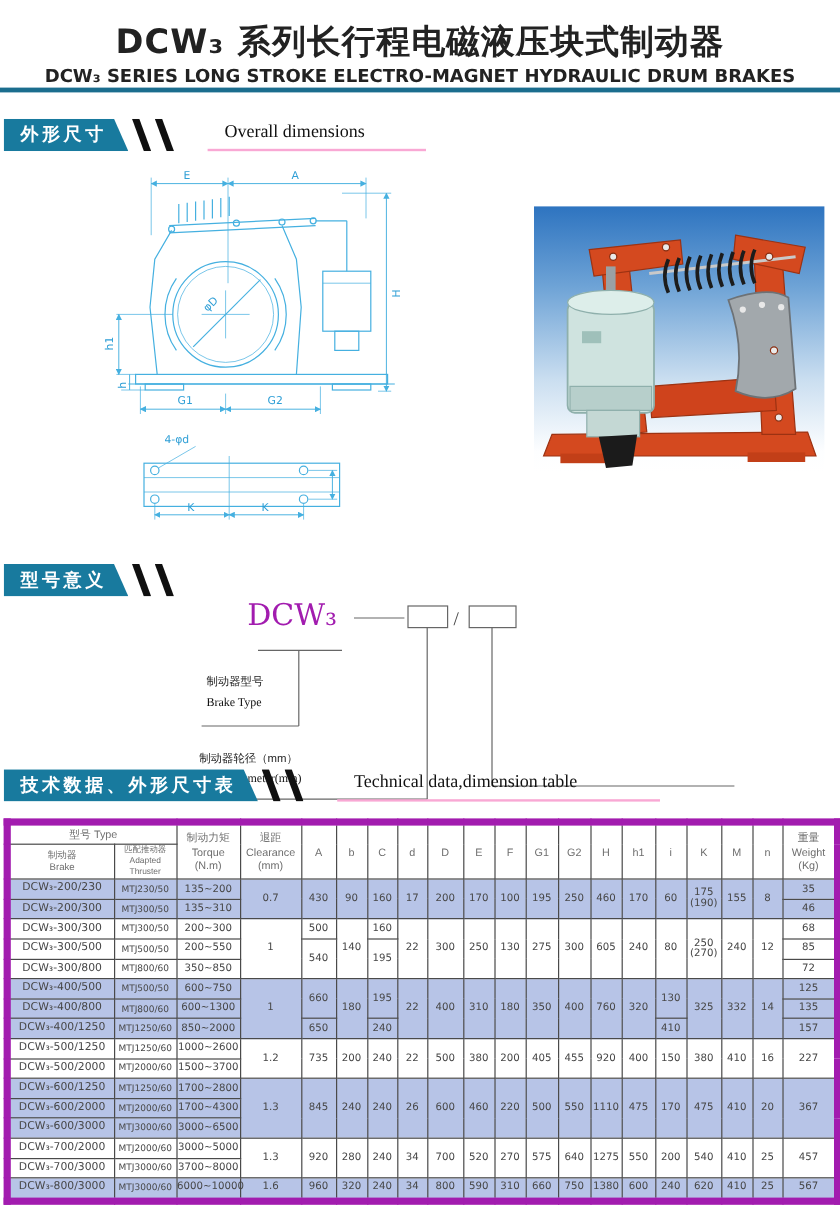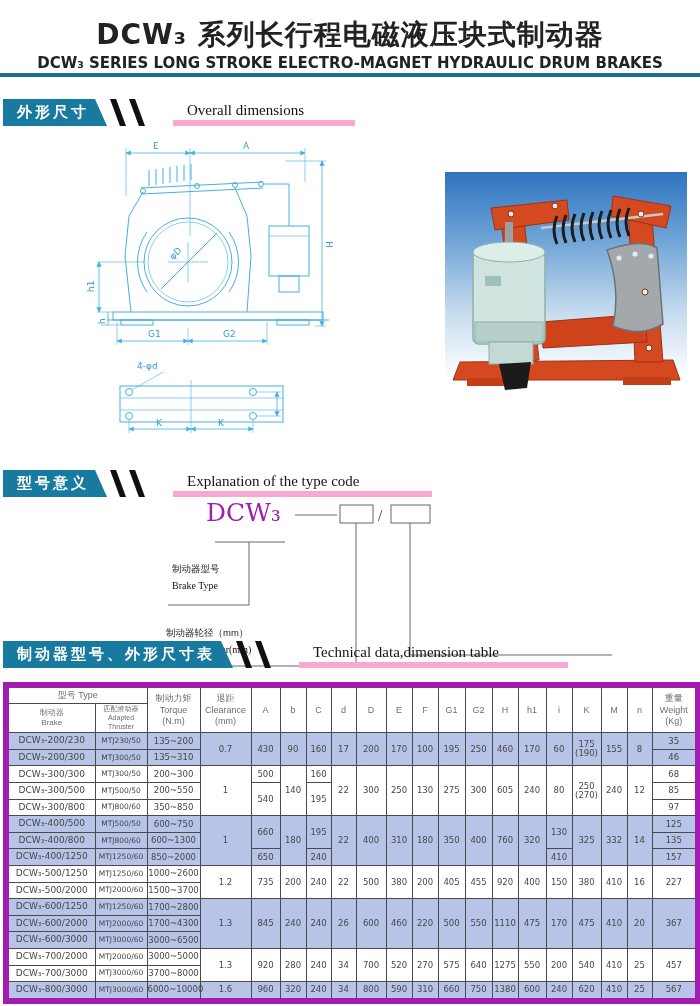--- a/index.html
+++ b/index.html
@@ -14,21 +14,21 @@
   .top-rule{position:absolute;left:0;top:73px;width:700px;height:4px;background:#1b6d8e;}
 
   
   .sec{position:absolute;left:3px;height:27px;display:flex;align-items:stretch;}
   .sec-box{background:#187a9e;color:#fff;font-weight:bold;font-size:15px;
            display:flex;align-items:center;padding:0 18px 0 14px;letter-spacing:3px;
            clip-path:polygon(0 0,calc(100% - 12px) 0,100% 100%,0 100%);}
   .slash{width:16px;height:27px;background:#101010;margin-left:3px;
          clip-path:polygon(0 0,38% 0,100% 100%,62% 100%);}
   .sec-en{font-family:"Liberation Serif",serif;font-size:15px;color:#111;
-          margin-left:28px;padding:3px 0 2px 14px;border-bottom:6px solid #f9a8d4;
+          margin-left:28px;padding:3px 0 2px 14px;border-bottom:2px solid #f9a8d4;
           white-space:nowrap;}
   #sec1{top:99px;} #sec1 .sec-en{width:168px;}
   #sec2{top:470px;} #sec2 .sec-en{width:245px;}
   #sec3{top:641px;} #sec3 .sec-en{width:255px;}
 
   
   #drawing{position:absolute;left:85px;top:136px;}
   #drawing text{font-family:"DejaVu Sans",sans-serif;font-size:9px;fill:#2f9fd6;}
   .ln{stroke:#45b0e0;stroke-width:1;fill:none;}
   .thin{stroke:#45b0e0;stroke-width:.6;fill:none;}
@@ -213,21 +213,20 @@
     <circle cx="204" cy="176" r="3" fill="#e9e9e9" stroke="#8a2d10"></circle>
   </svg>
 </div>
 
 <div class="sec" id="sec2">
   <div class="sec-box">
       <span>型号意义</span>
     </div>
   <div class="slash"></div>
   <div class="slash"></div>
-  <div class="sec-en">Explanation of the type code</div>
 </div>
 
 <div id="typecode">
   <svg width="700" height="180" viewBox="0 0 700 180">
     <g stroke="#666" stroke-width="1" fill="none">
       <line x1="295" y1="17" x2="337" y2="17"></line>
       <rect x="340" y="7" width="33" height="18" fill="#fff"></rect>
       <rect x="391" y="7" width="39" height="18" fill="#fff"></rect>
       <line x1="215" y1="44" x2="285" y2="44"></line>
       <line x1="249" y1="44" x2="249" y2="107"></line>
@@ -245,21 +244,21 @@
     <div class="en">Brake Type</div>
   </div>
   <div class="tc-label" id="lbl-drum">
     <div class="zh">制动器轮径（mm）</div>
     <div class="en">Drum Diameter(mm)</div>
   </div>
 </div>
 
 <div class="sec" id="sec3">
   <div class="sec-box">
-      <span>制动器型号、外形尺寸表</span>
+      <span>技术数据、外形尺寸表</span>
     </div>
   <div class="slash"></div>
   <div class="slash"></div>
   <div class="sec-en">Technical data,dimension table</div>
 </div>
 
 <table id="tech-table">
   <colgroup>
       <col style="width: 89px;">
       <col style="width: 52px;">
@@ -375,21 +374,21 @@
         <td class="thr">MTJ500/50</td>
         <td>200~550</td>
         <td rowspan="2">540</td>
         <td rowspan="2">195</td>
         <td>85</td>
       </tr>
       <tr>
         <td class="nm">DCW₃-300/800</td>
         <td class="thr">MTJ800/60</td>
         <td>350~850</td>
-        <td>97</td>
+        <td>72</td>
       </tr>
       <tr class="shaded">
         <td class="nm">DCW₃-400/500</td>
         <td class="thr">MTJ500/50</td>
         <td>600~750</td>
         <td rowspan="3">1</td>
         <td rowspan="2">660</td>
         <td rowspan="3">180</td>
         <td rowspan="2">195</td>
         <td rowspan="3">22</td>

